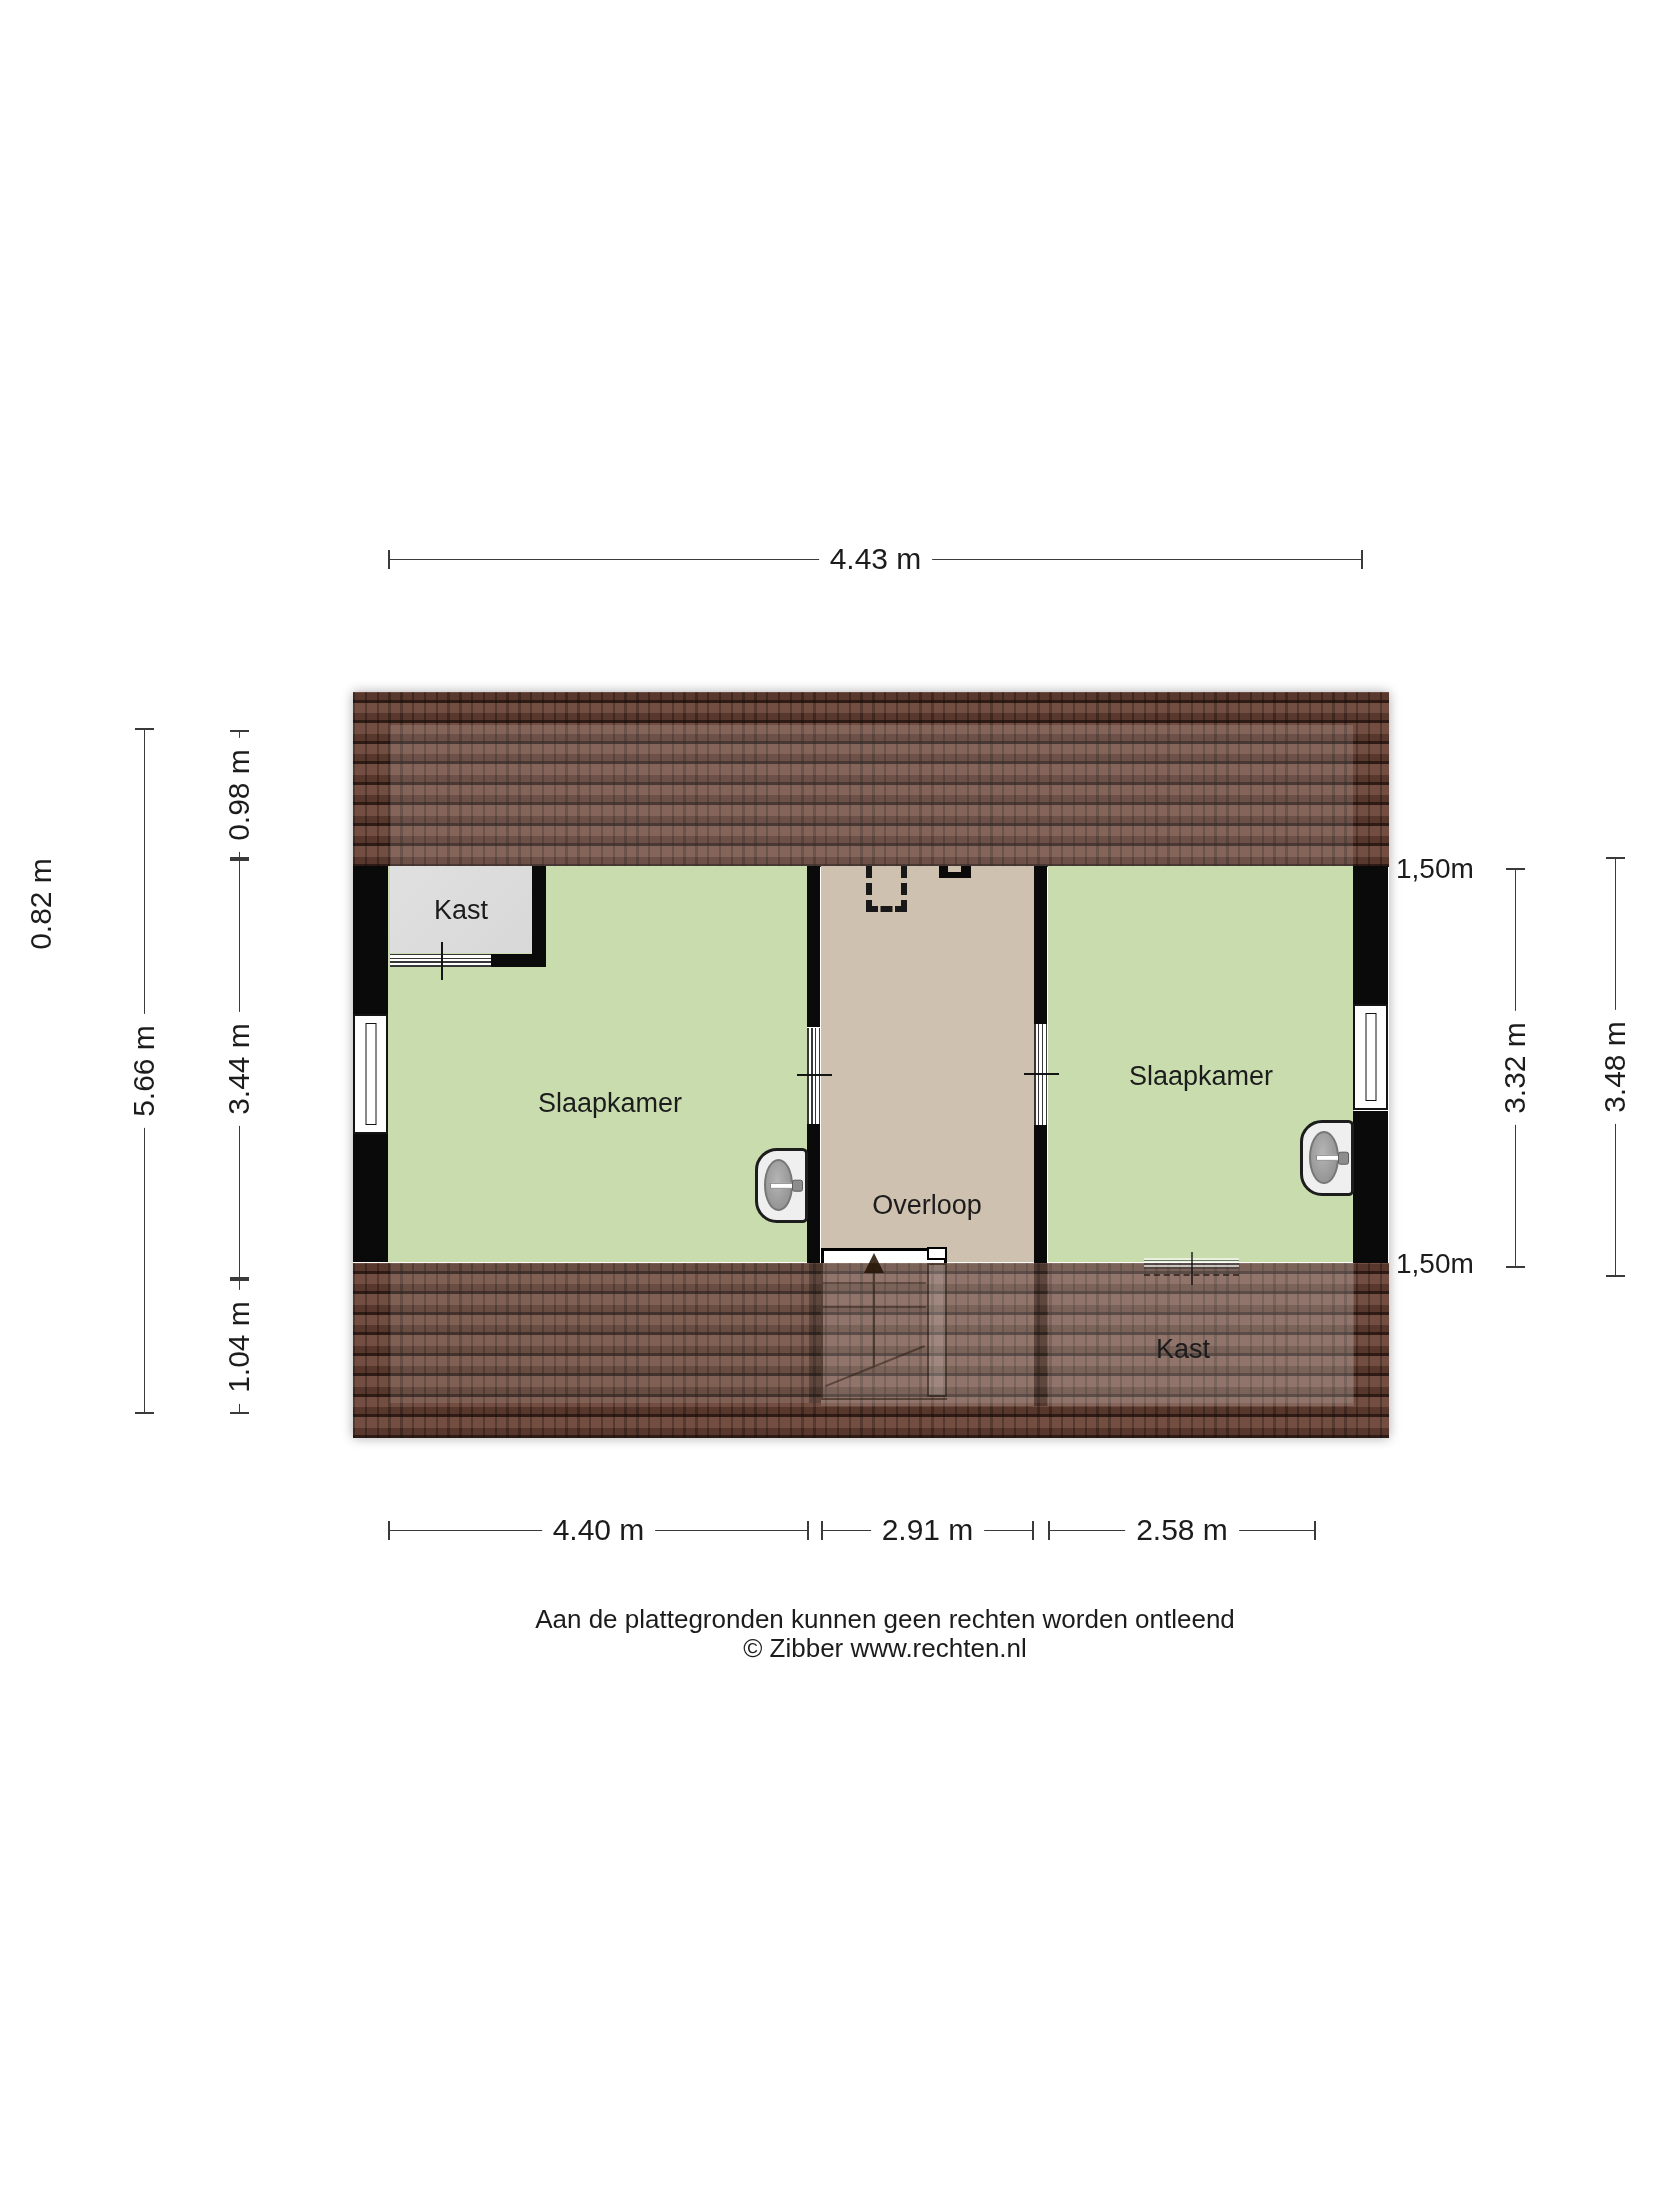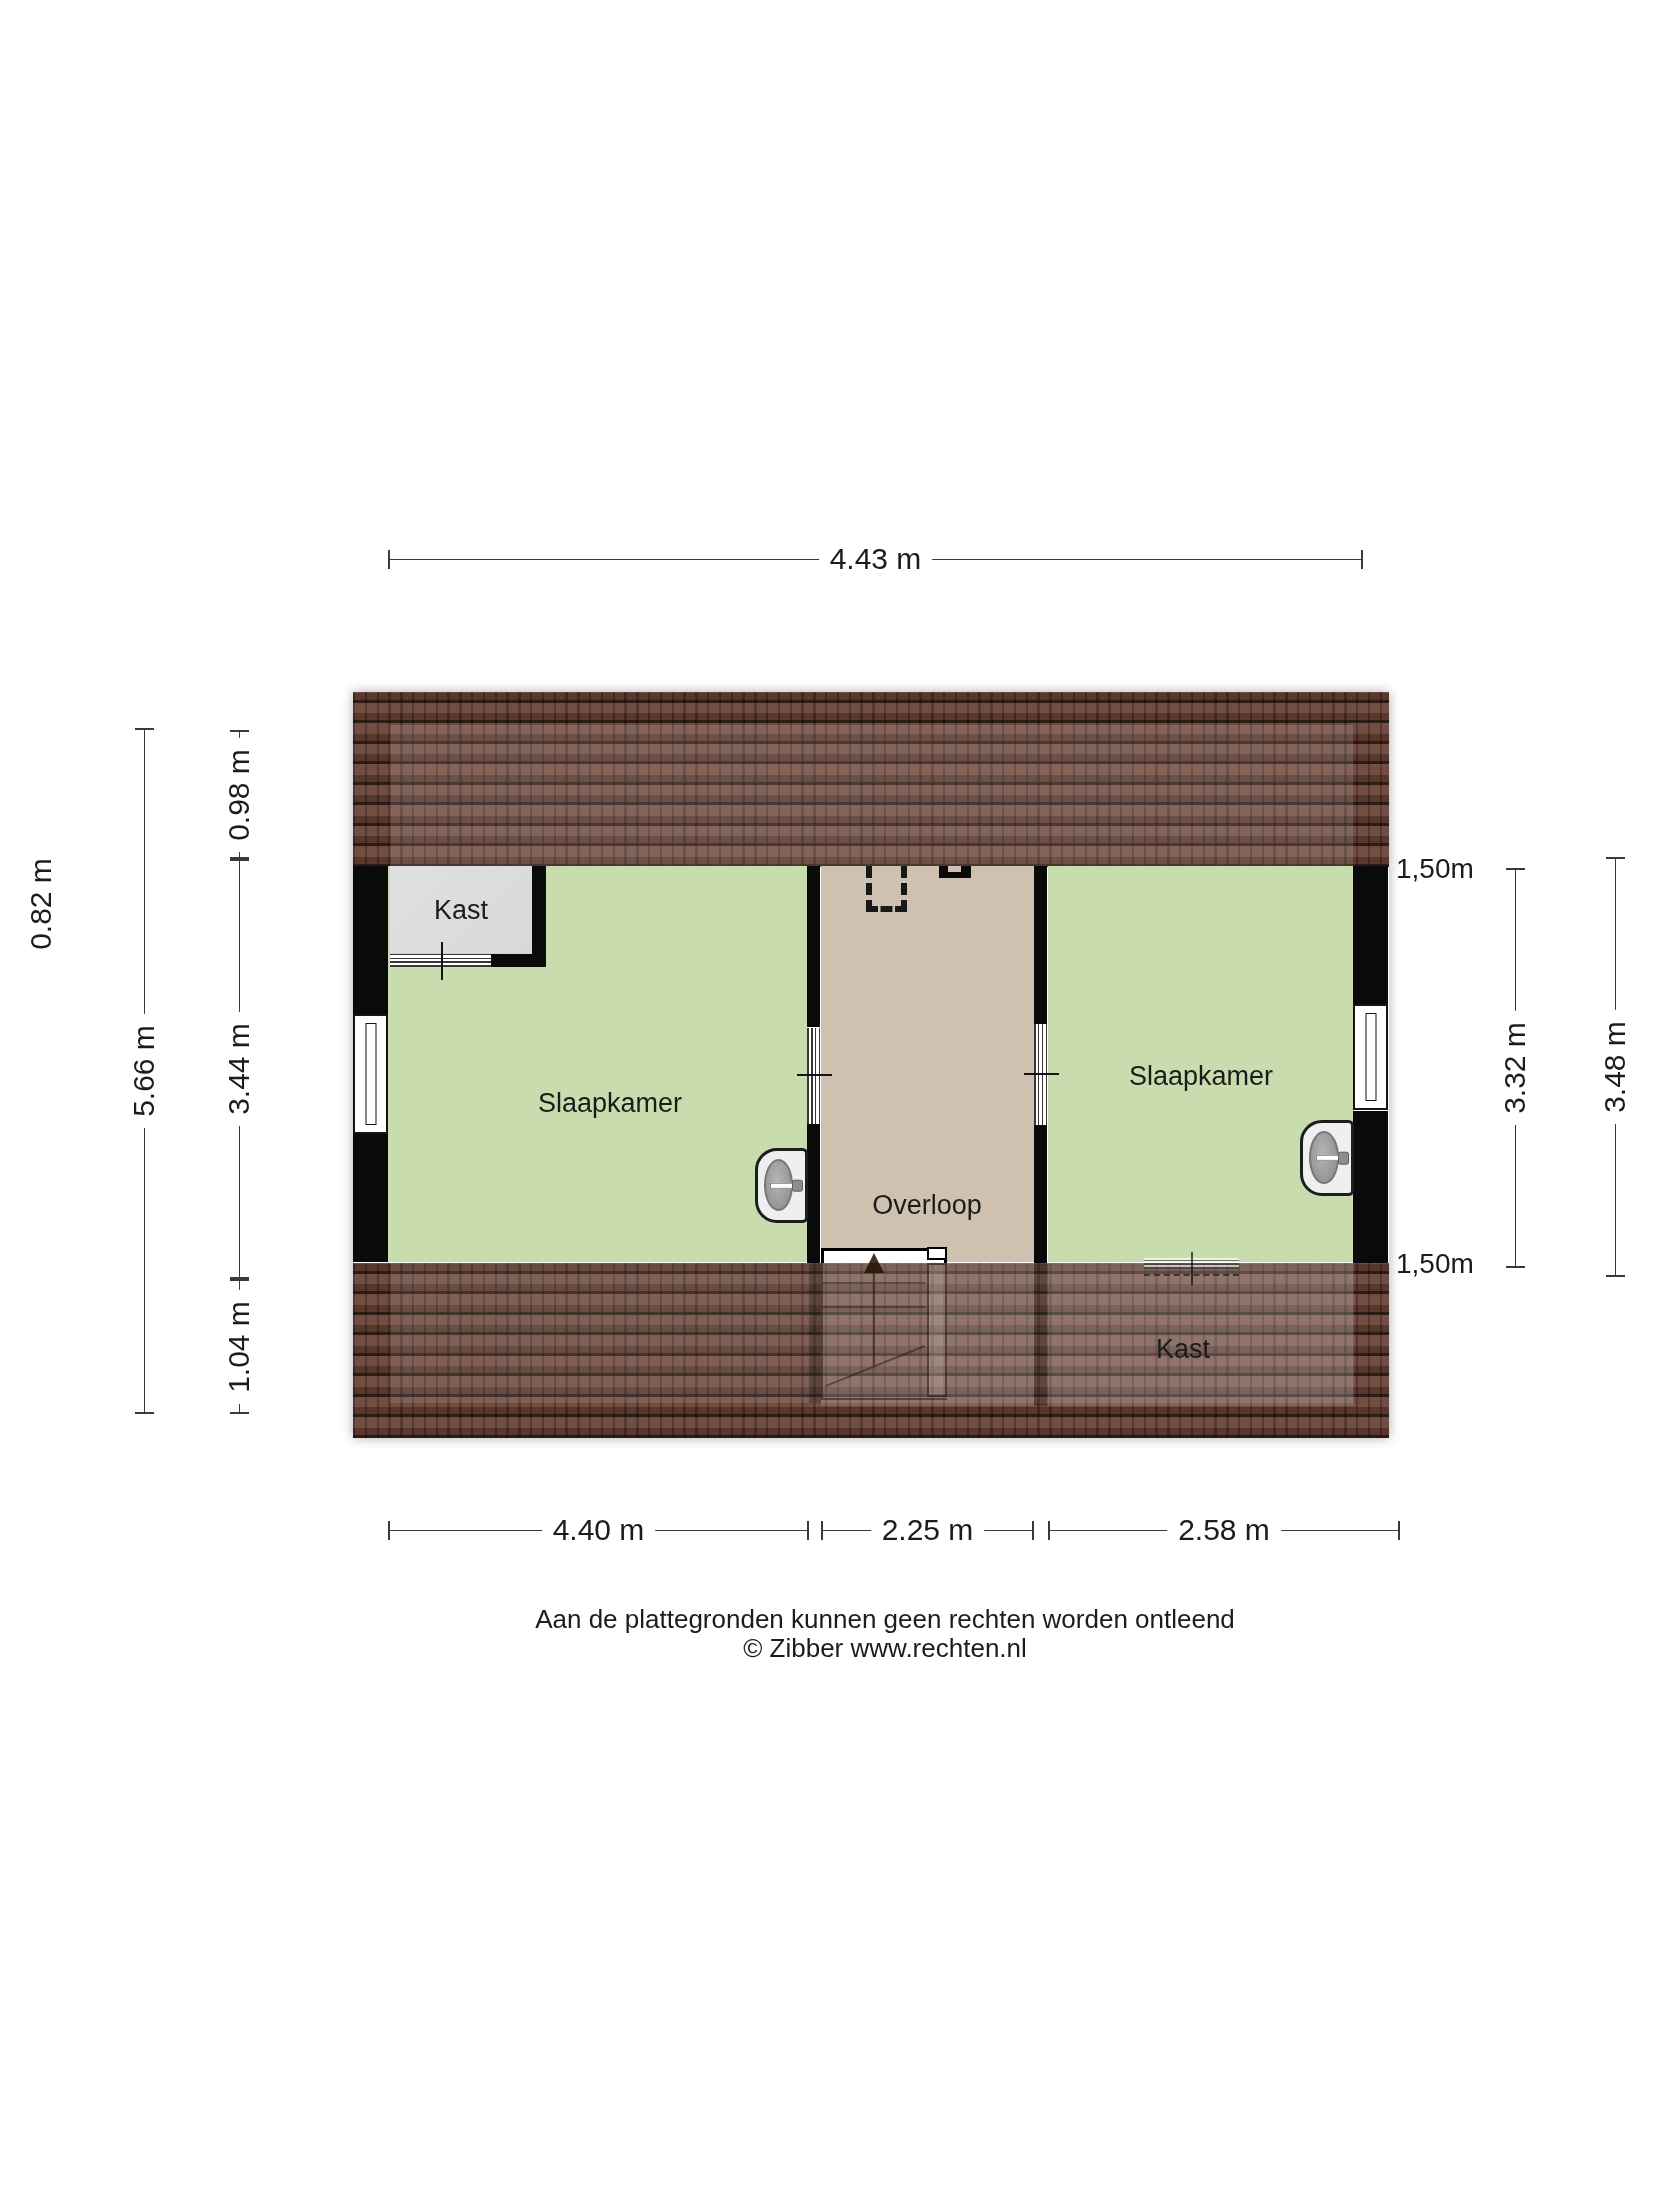--- a/index.html
+++ b/index.html
@@ -246,23 +246,23 @@
   <div class="dim dim-h" style="left:388px;top:1520px;width:421px;">
     <span class="dline"></span>
     <span class="tick t-l"></span>
     <span class="tick t-r"></span>
     <span class="dim-label">4.40 m</span>
   </div>
   <div class="dim dim-h" style="left:821px;top:1520px;width:213px;">
     <span class="dline"></span>
     <span class="tick t-l"></span>
     <span class="tick t-r"></span>
-    <span class="dim-label">2.25 m</span>
-  </div>
-  <div class="dim dim-h" style="left:1048px;top:1520px;width:352px;">
+    <span class="dim-label">2.91 m</span>
+  </div>
+  <div class="dim dim-h" style="left:1048px;top:1520px;width:268px;">
     <span class="dline"></span>
     <span class="tick t-l"></span>
     <span class="tick t-r"></span>
     <span class="dim-label">2.58 m</span>
   </div>
 
   <div class="footer-line" style="left:885px;top:1619px;">Aan de plattegronden kunnen geen rechten worden ontleend</div>
   <div class="footer-line" style="left:885px;top:1648px;">© Zibber www.rechten.nl</div>
 
 </div>

